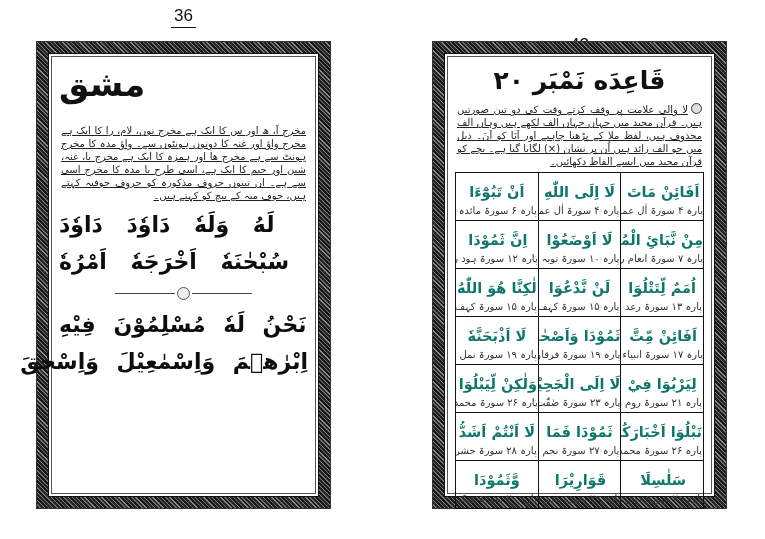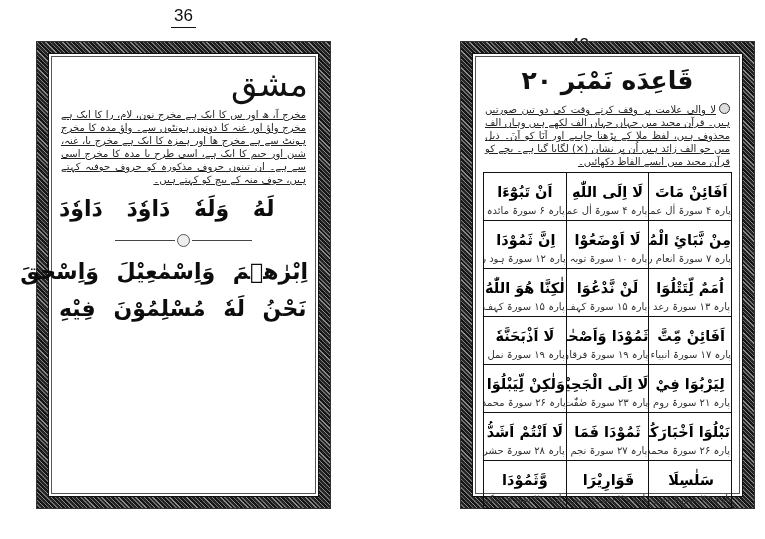--- a/index.html
+++ b/index.html
@@ -19,33 +19,33 @@
 
   
   .frame{
     position:absolute;top:42px;width:293px;height:466px;box-sizing:border-box;
     padding:11px;
     background:
       repeating-linear-gradient(45deg,#161616 0 2px,#6e6e6e 2px 3px,#242424 3px 5px,#8a8a8a 5px 6px);
     box-shadow:0 0 0 1px #333;
   }
   .frame.left{left:37px;}
-  .frame.right{left:433px;margin-left:28px;}
+  .frame.right{left:433px;}
   .inner{
     width:100%;height:100%;box-sizing:border-box;background:#fff;
     border:1px solid #111;
     box-shadow:inset 0 0 0 2px #fff, inset 0 0 0 3px #555;
     padding:8px 10px 6px;
     direction:rtl;
   }
 
   
   .mashq-title{
-    text-align:right;font-size:34px;font-weight:normal;line-height:40px;
-    margin:2px 0 4px;color:#111;
+    text-align:left;font-size:34px;font-weight:bold;line-height:40px;
+    margin:2px 0 20px;color:#111;
   }
   .intro{
     font-size:10px;line-height:13px;text-align:justify;color:#222;
     margin:0 2px 4px;
     text-decoration:underline;
   }
   .intro .ayah-circle{
     display:inline-block;width:9px;height:9px;border:1.3px solid #333;border-radius:50%;
     background:#ddd;vertical-align:-1px;margin-left:3px;
   }
@@ -67,47 +67,48 @@
     text-align:center;font-size:25px;font-weight:bold;line-height:38px;margin:0 0 3px;color:#111;
   }
   .qtable{
     width:100%;border-collapse:collapse;direction:rtl;table-layout:fixed;margin-top:3px;
   }
   .qtable td{
     border:1.4px solid #111;text-align:center;vertical-align:middle;
     padding:2px 1px 1px;height:44px;overflow:hidden;
   }
   .qtable .word{
-    font-size:14.5px;font-weight:bold;line-height:26px;white-space:nowrap;color:#000000;
+    font-size:14.5px;font-weight:bold;line-height:26px;white-space:nowrap;color:#0f766e;
   }
   .qtable .ref{
     font-size:10px;line-height:11px;color:#333;white-space:nowrap;
   }
 </style>
 </head>
 <body>
 
 <div class="page-num left"><span>36</span></div>
 <div class="page-num right"><span>42</span></div>
 
 <div class="frame left">
   <div class="inner">
     <div class="mashq-title">مشق</div>
     <p class="intro">مخرج آ، ھ اور س کا ایک ہے مخرج نون، لام، را کا ایک ہے مخرج واؤ اور غنہ کا دونوں ہونٹوں سے۔ واؤ مدہ کا مخرج ہونٹ سے ہے مخرج ھا اور ہمزہ کا ایک ہے مخرج یا، غنہ، شین اور جیم کا ایک ہے، اسی طرح یا مدہ کا مخرج اسی سے ہے۔ ان تینوں حروف مذکورہ کو حروف جوفیہ کہتے ہیں، جوف منہ کے بیچ کو کہتے ہیں۔</p>
     <div class="practice">
       <div class="pline spread">لَهُ وَلَهٗ دَاوٗدَ دَاوٗدَ</div>
+      <div class="pline spread">سُبْحٰنَهٗ اَخْرَجَهٗ اَمْرُهٗ</div>
     </div>
     <div class="divider">
       <span class="bar"></span>
       <span class="dot"></span>
       <span class="bar"></span>
     </div>
     <div class="practice">
+      <div class="pline spread2">نَحْنُ لَهٗ مُسْلِمُوْنَ فِيْهِ</div>
       <div class="pline spread2">اِبْرٰهٖمَ وَاِسْمٰعِيْلَ وَاِسْحٰقَ</div>
-      <div class="pline spread2">نَحْنُ لَهٗ مُسْلِمُوْنَ فِيْهِ</div>
     </div>
   </div>
 </div>
 
 <div class="frame right">
   <div class="inner">
     <div class="qaida-title">قَاعِدَه نَمْبَر ۲۰</div>
     <p class="intro"><span class="ayah-circle"></span><span>لا والی علامت پر وقف کرتے وقت کی دو تین صورتیں ہیں۔ قرآن مجید میں جہاں جہاں الف لکھے ہیں وہاں الف محذوف ہیں، لفظ ملا کے پڑھنا چاہیے اور اَنَا کو اَنَ۔ ذیل میں جو الف زائد ہیں اُن پر نشان (×) لگایا گیا ہے۔ بچے کو قرآن مجید میں ایسے الفاظ دکھائیں۔</span></p>
     <table class="qtable">
       <tbody>

